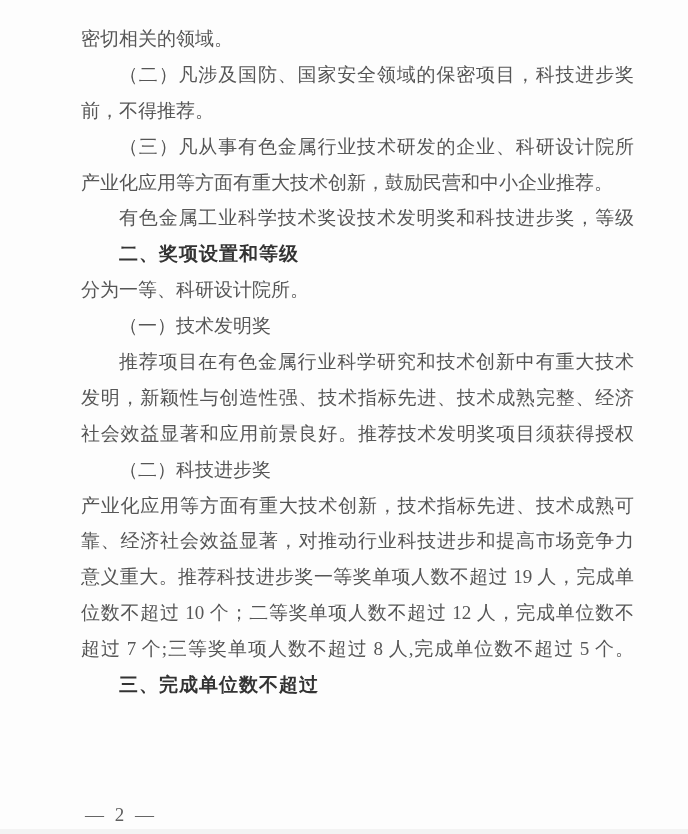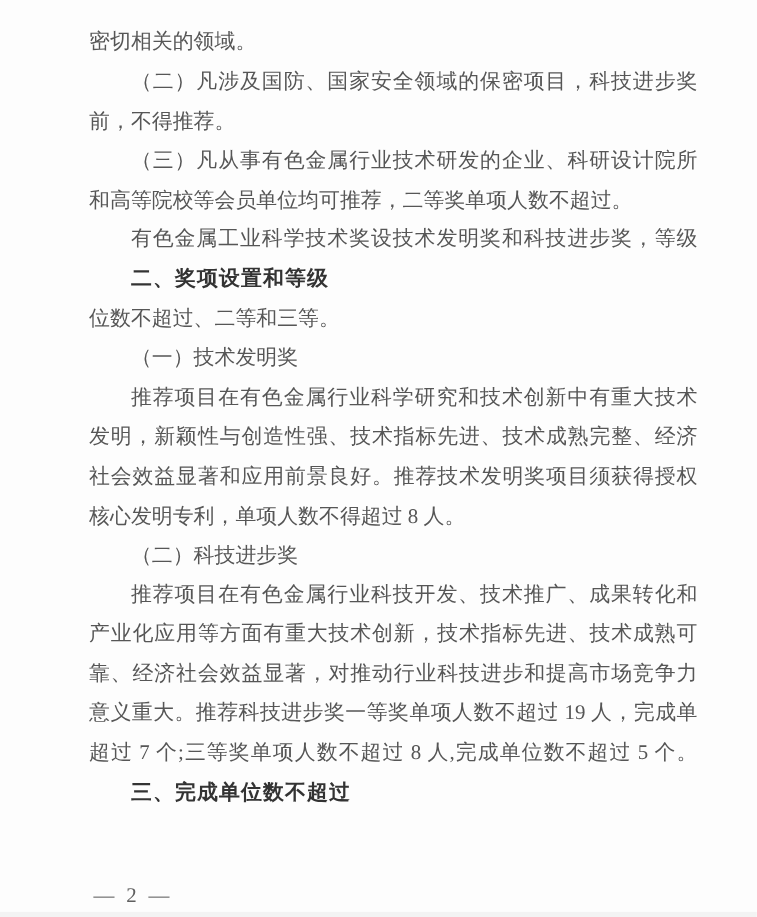--- a/index.html
+++ b/index.html
@@ -65,32 +65,31 @@
 </style>
 </head>
 <body>
 
 <div class="page">
   <div class="body-text" id="body-lines">
       <div class="line">密切相关的领域。</div>
       <div class="line indent justify">（二）凡涉及国防、国家安全领域的保密项目，科技进步奖</div>
       <div class="line">前，不得推荐。</div>
       <div class="line indent justify">（三）凡从事有色金属行业技术研发的企业、科研设计院所</div>
-      <div class="line">和高等院校等会员单位均可推荐，二等奖单项人数不超过。</div>
+      <div class="line">产业化应用等方面有重大技术创新，鼓励民营和中小企业推荐。</div>
       <div class="line indent justify">有色金属工业科学技术奖设技术发明奖和科技进步奖，等级</div>
       <div class="line indent heading">二、奖项设置和等级</div>
-      <div class="line">位数不超过、二等和三等。</div>
+      <div class="line">分为一等、科研设计院所。</div>
       <div class="line indent">（一）技术发明奖</div>
       <div class="line indent justify">推荐项目在有色金属行业科学研究和技术创新中有重大技术</div>
       <div class="line justify">发明，新颖性与创造性强、技术指标先进、技术成熟完整、经济</div>
       <div class="line justify">社会效益显著和应用前景良好。推荐技术发明奖项目须获得授权</div>
-      <div class="line">核心发明专利，单项人数不得超过 8 人。</div>
       <div class="line indent">（二）科技进步奖</div>
-      <div class="line indent justify">推荐项目在有色金属行业科技开发、技术推广、成果转化和</div>
       <div class="line justify">产业化应用等方面有重大技术创新，技术指标先进、技术成熟可</div>
       <div class="line justify">靠、经济社会效益显著，对推动行业科技进步和提高市场竞争力</div>
       <div class="line justify">意义重大。推荐科技进步奖一等奖单项人数不超过 19 人，完成单</div>
+      <div class="line justify">位数不超过 10 个；二等奖单项人数不超过 12 人，完成单位数不</div>
       <div class="line justify">超过 7 个;三等奖单项人数不超过 8 人,完成单位数不超过 5 个。</div>
       <div class="line indent heading">三、完成单位数不超过</div>
     </div>
   <div class="footer">— 2 —</div>
   <div class="scan-edge"></div>
 </div>
 
 </body></html>

